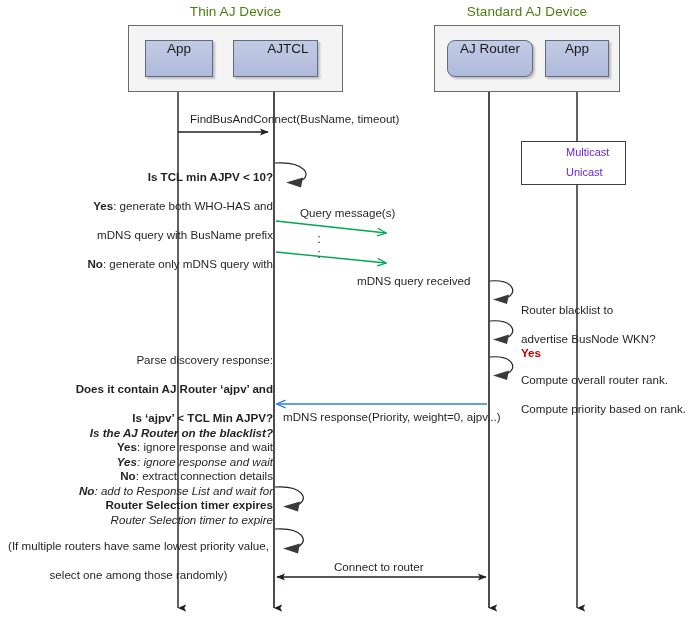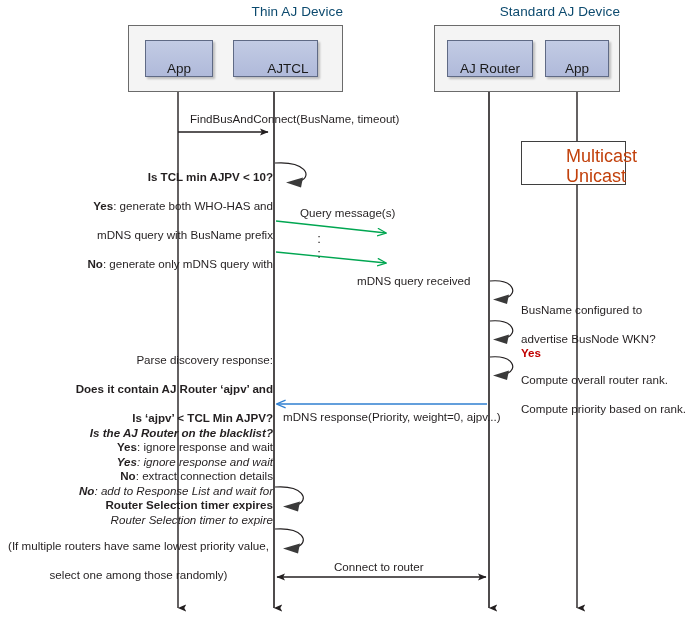--- a/index.html
+++ b/index.html
@@ -24,57 +24,57 @@
     top: 0;
     width: 689px;
     height: 618px;
     pointer-events: none;
   }
 
   
   .device-title {
     position: absolute;
     font-size: 13.5px;
-    color: #0c4a6e;
-    text-align: right;
+    color: #4d7c0f;
+    text-align: center;
     white-space: nowrap;
     letter-spacing: 0.1px;
   }
   .device-frame {
     position: absolute;
     background: #f4f4f4;
     border: 1px solid #6b6b6b;
     box-sizing: border-box;
   }
   .actor-box {
     position: absolute;
     background: linear-gradient(to bottom, #c2cbe4 0%, #b0bada 100%);
     background-color: #b6c0de;
     border: 1px solid #5f6a85;
     box-sizing: border-box;
     display: flex;
-    align-items: flex-end;
+    align-items: flex-start;
     justify-content: center;
     font-size: 13.5px;
     color: #1a1a1a;
     box-shadow: 2px 2px 2px rgba(0,0,0,0.22);
     white-space: nowrap;
   }
 
   
   .legend-box {
     position: absolute;
     background: #ffffff;
     border: 1px solid #3f3f3f;
     box-sizing: border-box;
   }
   .legend-label {
     position: absolute;
-    font-size: 18px;
-    color: #c2410c;
+    font-size: 11px;
+    color: #6d28d9;
     white-space: nowrap;
   }
 
   
   .note {
     position: absolute;
     font-size: 11.6px;
     line-height: 14.6px;
     color: #231f20;
     white-space: pre-line;
@@ -191,21 +191,21 @@
   <div class="device-frame" style="left:128px; top:25px; width:215px; height:67px;"></div>
   <div class="actor-box" style="left:145px; top:40px; width:68px; height:37px;">
     <span>App</span>
   </div>
   <div class="actor-box" style="left:233px; top:40px; width:85px; height:37px;padding-left:25px;">
     <span>AJTCL</span>
   </div>
 
   <div class="device-title" style="left:434px; top:4px; width:186px;">Standard AJ Device</div>
   <div class="device-frame" style="left:434px; top:25px; width:186px; height:67px;"></div>
-  <div class="actor-box" style="left:447px; top:40px; width:86px; height:37px;">
+  <div class="actor-box" style="left:447px; top:40px; width:86px; height:37px;border-radius:8px;">
     <span>AJ Router</span>
   </div>
   <div class="actor-box" style="left:545px; top:40px; width:64px; height:37px;">
     <span>App</span>
   </div>
 
   <div class="legend-box" style="left:521px; top:141px; width:105px; height:44px;"></div>
   <div class="legend-label" style="left:566px; top:146px;">Multicast</div>
   <div class="legend-label" style="left:566px; top:166px;">Unicast</div>
 
@@ -223,21 +223,21 @@
   <div class="msg-label" style="left:334px; top:560px;text-align:center;">Connect to router</div>
 
   <div class="note right-align" style="left:30px; top:155px; width:243px;">
     <div><b>Is TCL min AJPV &lt; 10?</b></div>
     <div><b>Yes</b><span>: generate both WHO-HAS and</span></div>
     <div><span>mDNS query with BusName prefix</span></div>
     <div><b>No</b><span>: generate only mDNS query with</span></div>
   </div>
 
   <div class="note left-align" style="left:521px; top:288px; width:165px;">
-    <div><span>BusName configured to</span></div>
+    <div><span>Router blacklist to</span></div>
     <div><span>advertise BusNode WKN?</span>
       <span class="yes-red">Yes</span></div>
   </div>
 
 
   <div class="note left-align" style="left:521px; top:358px; width:172px;">
     <div><span>Compute overall router rank.</span></div>
     <div><span>Compute priority based on rank.</span></div>
   </div>
 

